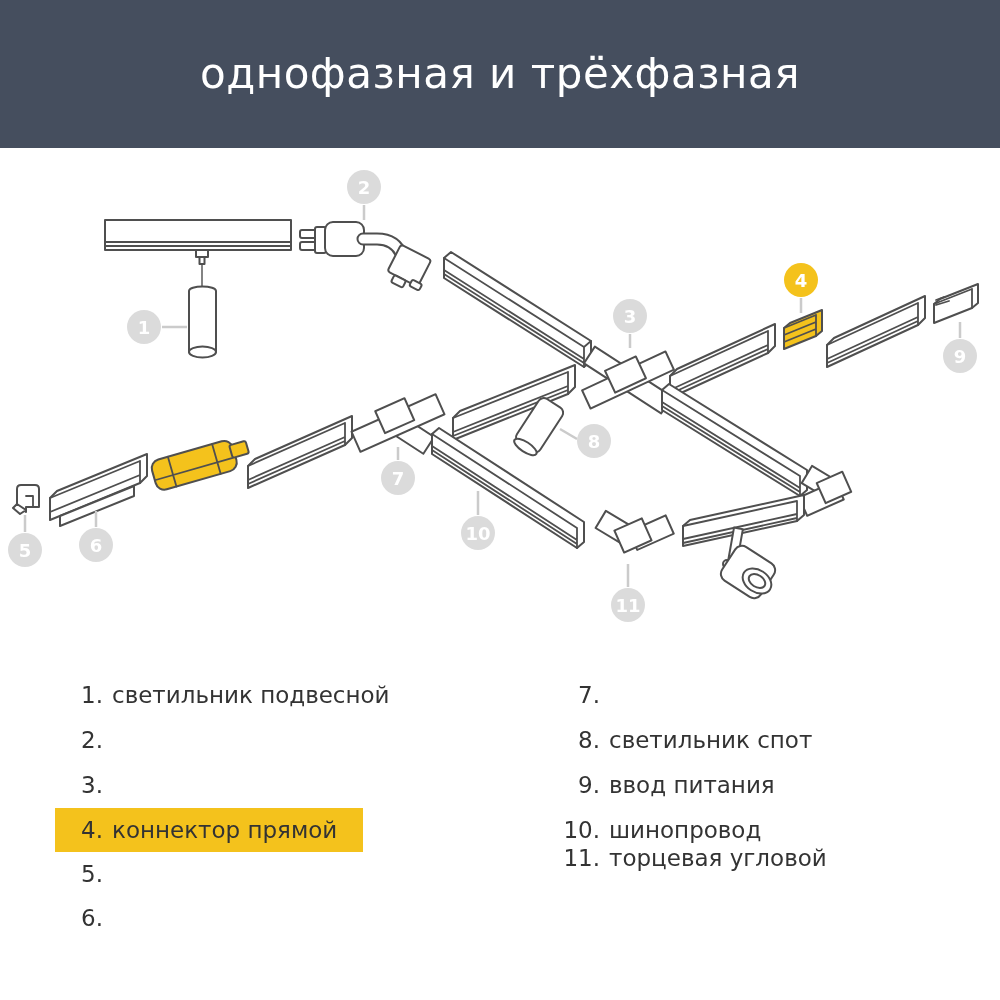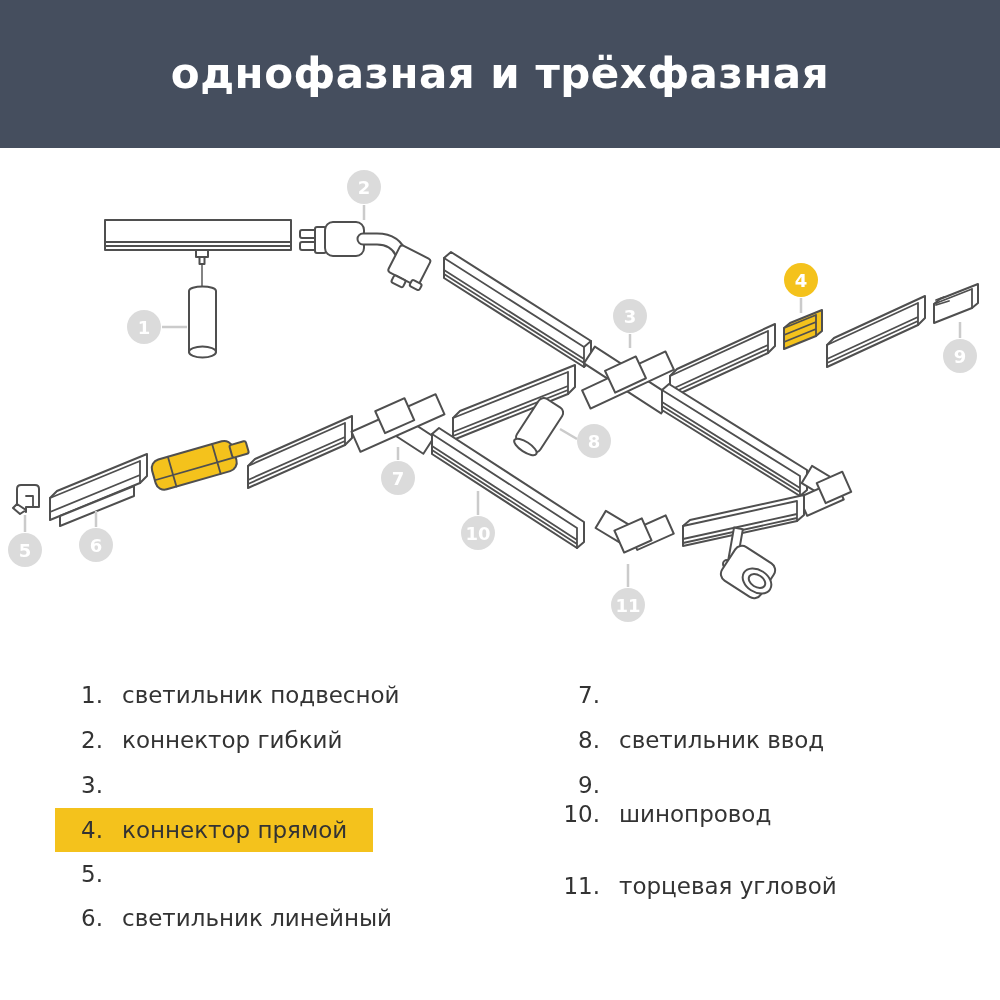--- a/index.html
+++ b/index.html
@@ -7,34 +7,34 @@
     width:1000px;height:1000px;background:#ffffff;
     font-family:"DejaVu Sans","Liberation Sans",sans-serif;
     position:relative;overflow:hidden;
   }
   .header{
     width:1000px;height:148px;background:#454E5E;
     display:flex;flex-direction:column;justify-content:center;align-items:center;
     box-sizing:border-box;
   }
   .header .hline{
-    color:#ffffff;font-weight:bold;font-size:42px;line-height:56px;
+    color:#ffffff;font-weight:normal;font-size:42px;line-height:56px;
     letter-spacing:0.5px;text-align:center;white-space:nowrap;
   }
   .diagram{width:1000px;height:512px;position:relative;}
   .legend{position:relative;width:1000px;height:340px;}
   .lrow{
     position:absolute;display:flex;align-items:center;height:44px;
     font-size:23px;color:#333333;white-space:nowrap;
   }
   .lrow-l{left:55px;}
   .lrow-r{left:520px;}
   .lrow-l .num{display:inline-block;width:48px;text-align:right;}
   .lrow-r .num{display:inline-block;width:80px;text-align:right;}
-  .lbl{margin-left:19px;}
+  .lbl{margin-left:9px;}
   .hl{background:#F4C21C;padding-right:26px;}
   
   .p{fill:#ffffff;stroke:#4F4F4F;stroke-width:2;stroke-linejoin:round;}
   .l{fill:none;stroke:#4F4F4F;stroke-width:1.8;stroke-linejoin:round;stroke-linecap:round;}
   .thin{fill:none;stroke:#4F4F4F;stroke-width:1.4;}
   .y{fill:#F4C21C;stroke:#4F4F4F;stroke-width:2;stroke-linejoin:round;}
   .yl{fill:none;stroke:#4F4F4F;stroke-width:1.8;stroke-linecap:round;}
   .lead{stroke:#CBCBCB;stroke-width:2.5;fill:none;}
   .badge{fill:#DBDBDB;}
   .badge-y{fill:#F4C21C;}
@@ -242,48 +242,47 @@
 </svg>
 </div>
 
 <div class="legend">
   <div class="lrow lrow-l" style="top:13px">
       <span class="num">1.</span>
       <span class="lbl">светильник подвесной</span>
     </div>
   <div class="lrow lrow-l" style="top:58px">
       <span class="num">2.</span>
-      <span class="lbl">коннектор гибкий</span>
     </div>
   <div class="lrow lrow-l" style="top:103px">
       <span class="num">3.</span>
     </div>
   <div class="lrow lrow-l hl" style="top:148px">
       <span class="num">4.</span>
       <span class="lbl">коннектор прямой</span>
     </div>
   <div class="lrow lrow-l" style="top:192px">
       <span class="num">5.</span>
     </div>
   <div class="lrow lrow-l" style="top:236px">
       <span class="num">6.</span>
-      <span class="lbl">светильник линейный</span>
     </div>
 
   <div class="lrow lrow-r" style="top:13px">
       <span class="num">7.</span>
     </div>
   <div class="lrow lrow-r" style="top:58px">
       <span class="num">8.</span>
-      <span class="lbl">светильник ввод</span>
+      <span class="lbl">светильник спот</span>
     </div>
   <div class="lrow lrow-r" style="top:103px">
       <span class="num">9.</span>
-    </div>
-  <div class="lrow lrow-r" style="top:132px">
+      <span class="lbl">ввод питания</span>
+    </div>
+  <div class="lrow lrow-r" style="top:148px">
       <span class="num">10.</span>
       <span class="lbl">шинопровод</span>
     </div>
-  <div class="lrow lrow-r" style="top:204px">
+  <div class="lrow lrow-r" style="top:176px">
       <span class="num">11.</span>
       <span class="lbl">торцевая угловой</span>
     </div>
 </div>
 
 </body></html>

